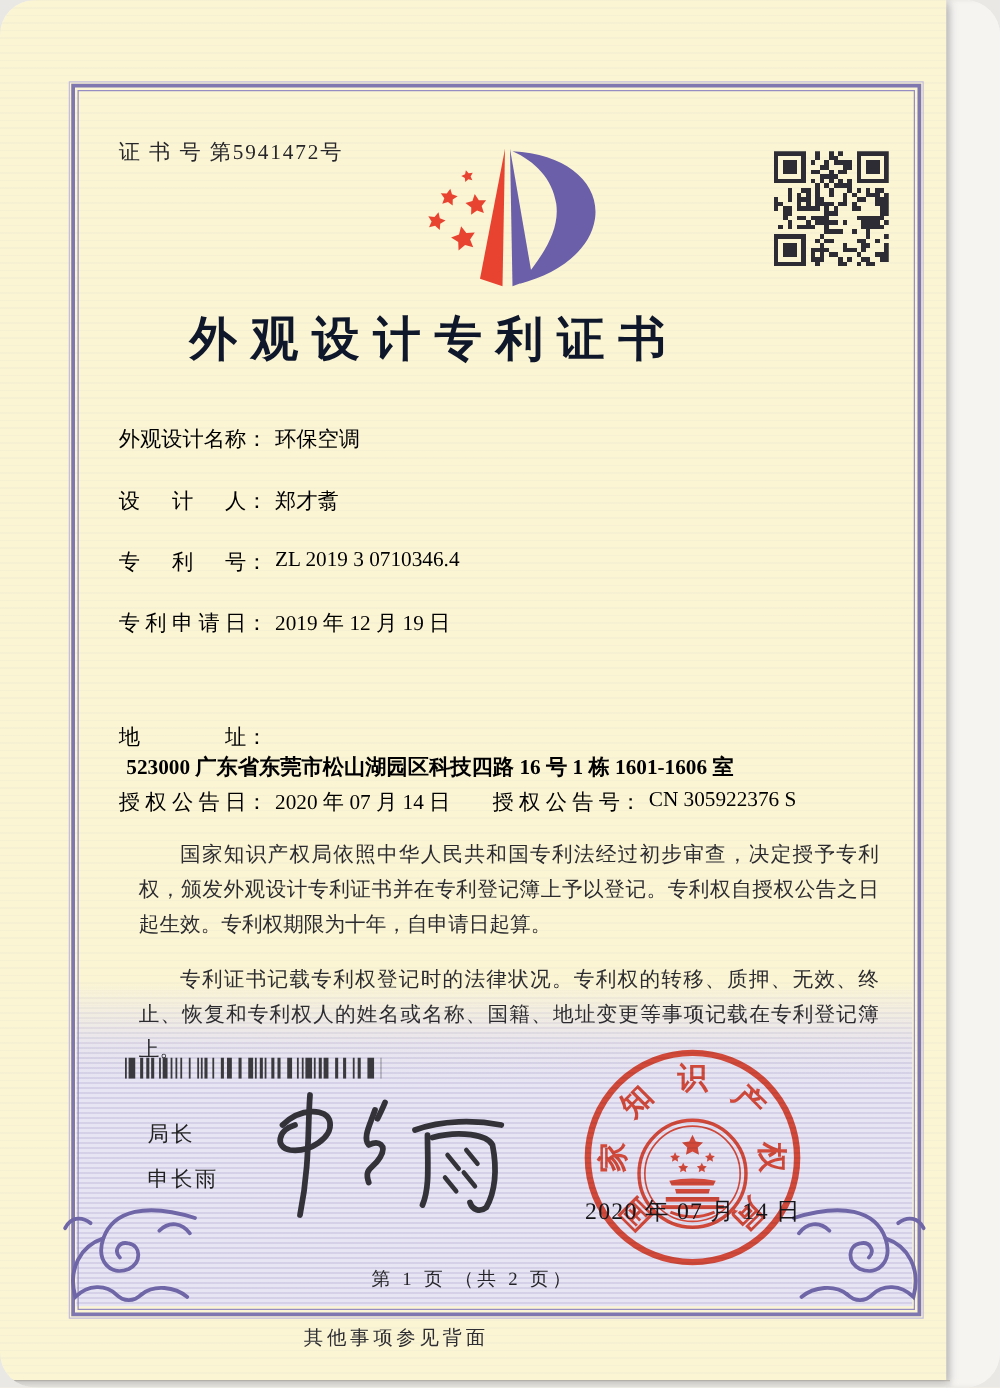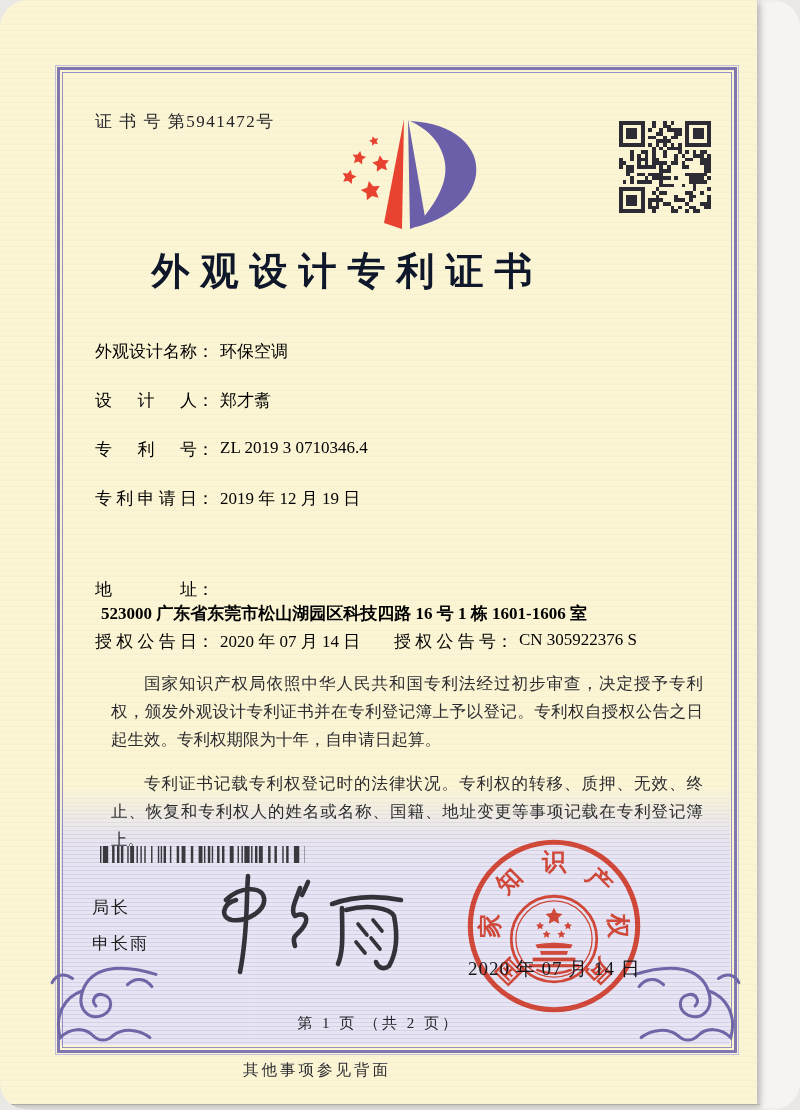--- a/index.html
+++ b/index.html
@@ -29,21 +29,21 @@
   .frow{position:absolute;left:95px;z-index:6;font-size:17px;width:600px;}
   .lbl{display:inline-block;width:102px;text-align:justify;text-align-last:justify;vertical-align:top;}
   .cln{display:inline-block;vertical-align:top;}
   .val{display:inline-block;vertical-align:top;margin-left:6px;}
   .addrval{width:505px;word-break:break-all;line-height:26px;font-weight:bold;}
   .grant2{position:absolute;left:299px;top:0;}
   .body-par{position:absolute;left:95px;width:624px;z-index:6;font-size:16.5px;line-height:28px;
             color:#2c2c30;text-align:justify;}
   .body-par p{margin:16px;text-indent:2em;}
   .barcode{position:absolute;left:100px;top:846px;z-index:6;}
-  .sigblock{position:absolute;left:92px;top:896px;z-index:6;font-family:"Liberation Sans","DejaVu Sans",sans-serif;
+  .sigblock{position:absolute;left:118px;top:896px;z-index:6;font-family:"Liberation Sans","DejaVu Sans",sans-serif;
             font-size:17px;color:#222;}
   .sigblock div{margin-bottom:13px;letter-spacing:2px;}
   .autograph{position:absolute;left:196px;top:866px;z-index:6;}
   .seal{position:absolute;left:461px;top:833px;z-index:3;mix-blend-mode:multiply;opacity:.92;}
   .sealdate{left:468px;top:956px;font-size:19px;letter-spacing:1px;color:#17171a;z-index:7;}
   .pageinfo{left:0;top:1014px;width:757px;text-align:center;font-size:15px;letter-spacing:3px;z-index:6;}
   .backnote{left:0;top:1060px;width:634px;text-align:center;font-size:15.5px;letter-spacing:3px;
             color:#2e2e32;z-index:6;}
   .flourish{position:absolute;z-index:6;}
   #seal-chars text{font-size:26px;font-weight:700;fill:var(--seal-red,#e8432c);

